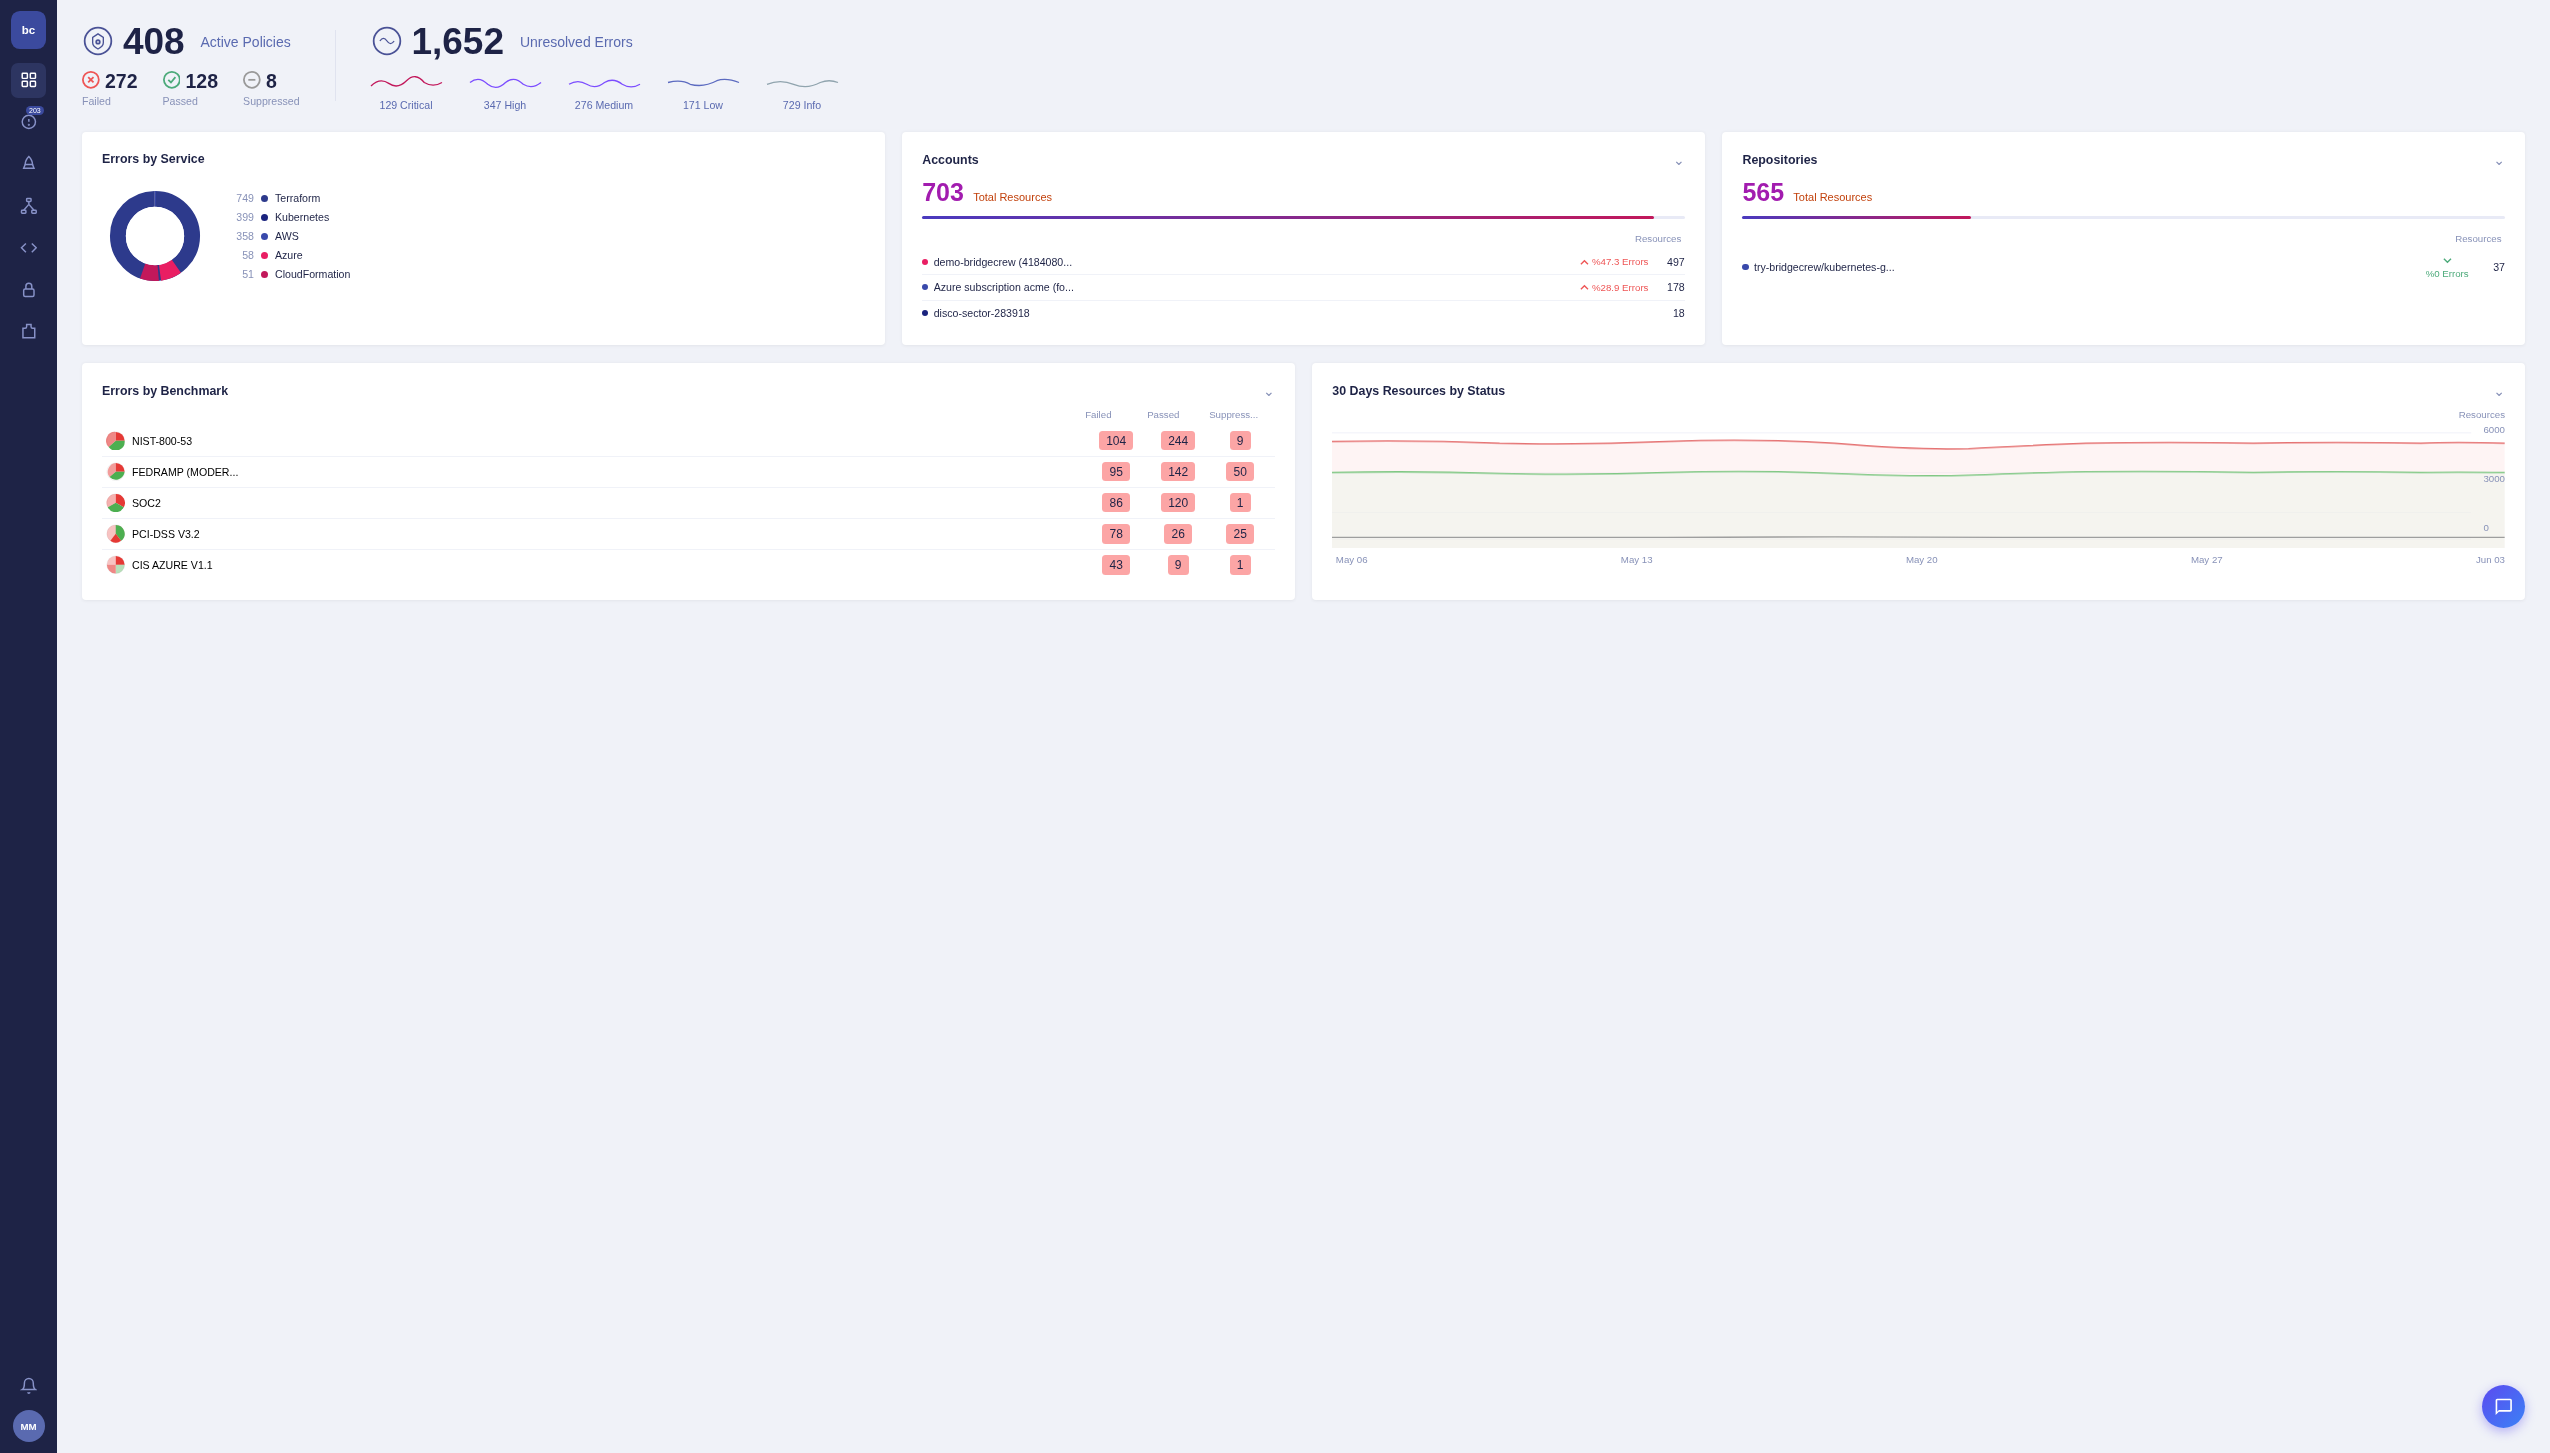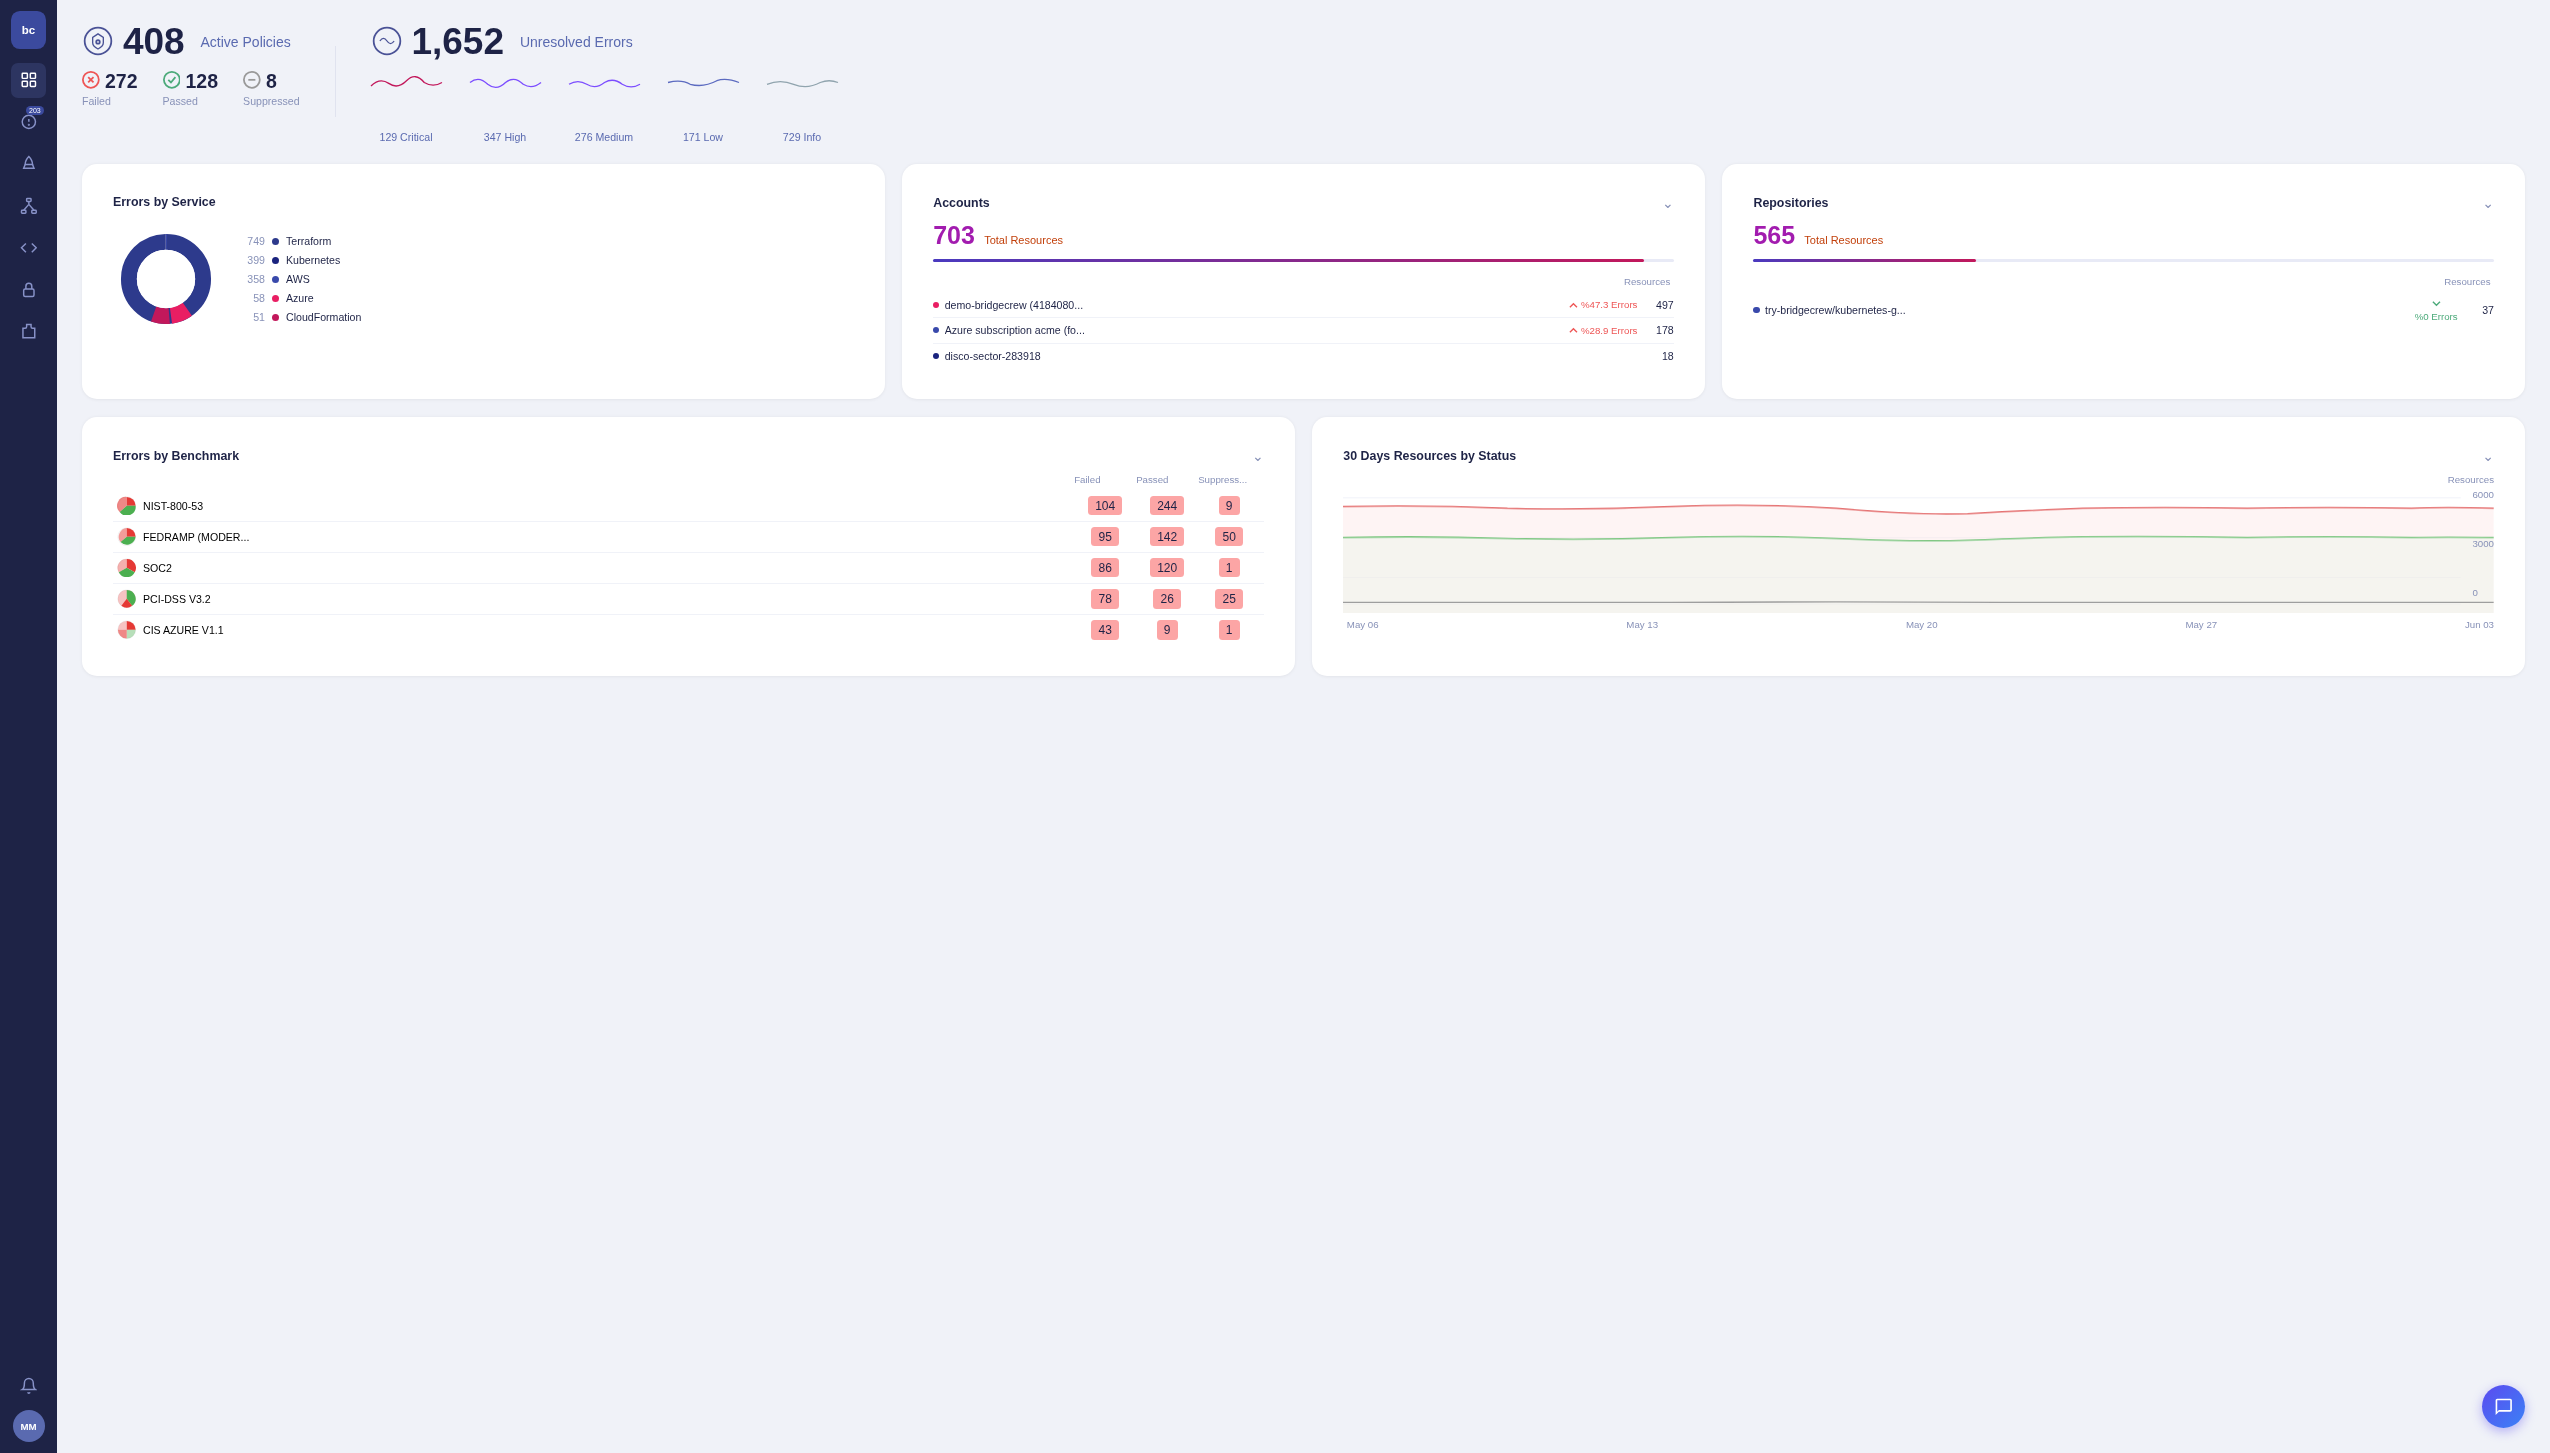--- a/index.html
+++ b/index.html
@@ -138,39 +138,38 @@
       align-items: center;
       gap: 3.5px;
     }
     .severity-wave {
       height: 25px;
       width: 71px;
     }
     .severity-label {
       font-size: 10.6px;
       color: #5a6ab0;
-      margin-top: 32px;
     }
 
     
     .cards-row {
       display: grid;
       grid-template-columns: 1fr 1fr 1fr;
       gap: 17.7px;
       margin-bottom: 17.7px;
     }
     .cards-row-2 {
       display: grid;
       grid-template-columns: 1fr 1fr;
       gap: 17.7px;
     }
     .card {
       background: white;
-      border-radius: 15px;
-      padding: 31px;
+      border-radius: 4px;
+      padding: 20px;
       box-shadow: 0 0.9px 3.5px rgba(0,0,0,0.06);
     }
     .card-header {
       display: flex;
       align-items: center;
       justify-content: space-between;
       margin-bottom: 10.6px;
     }
     .card-title {
       font-size: 12.4px;

